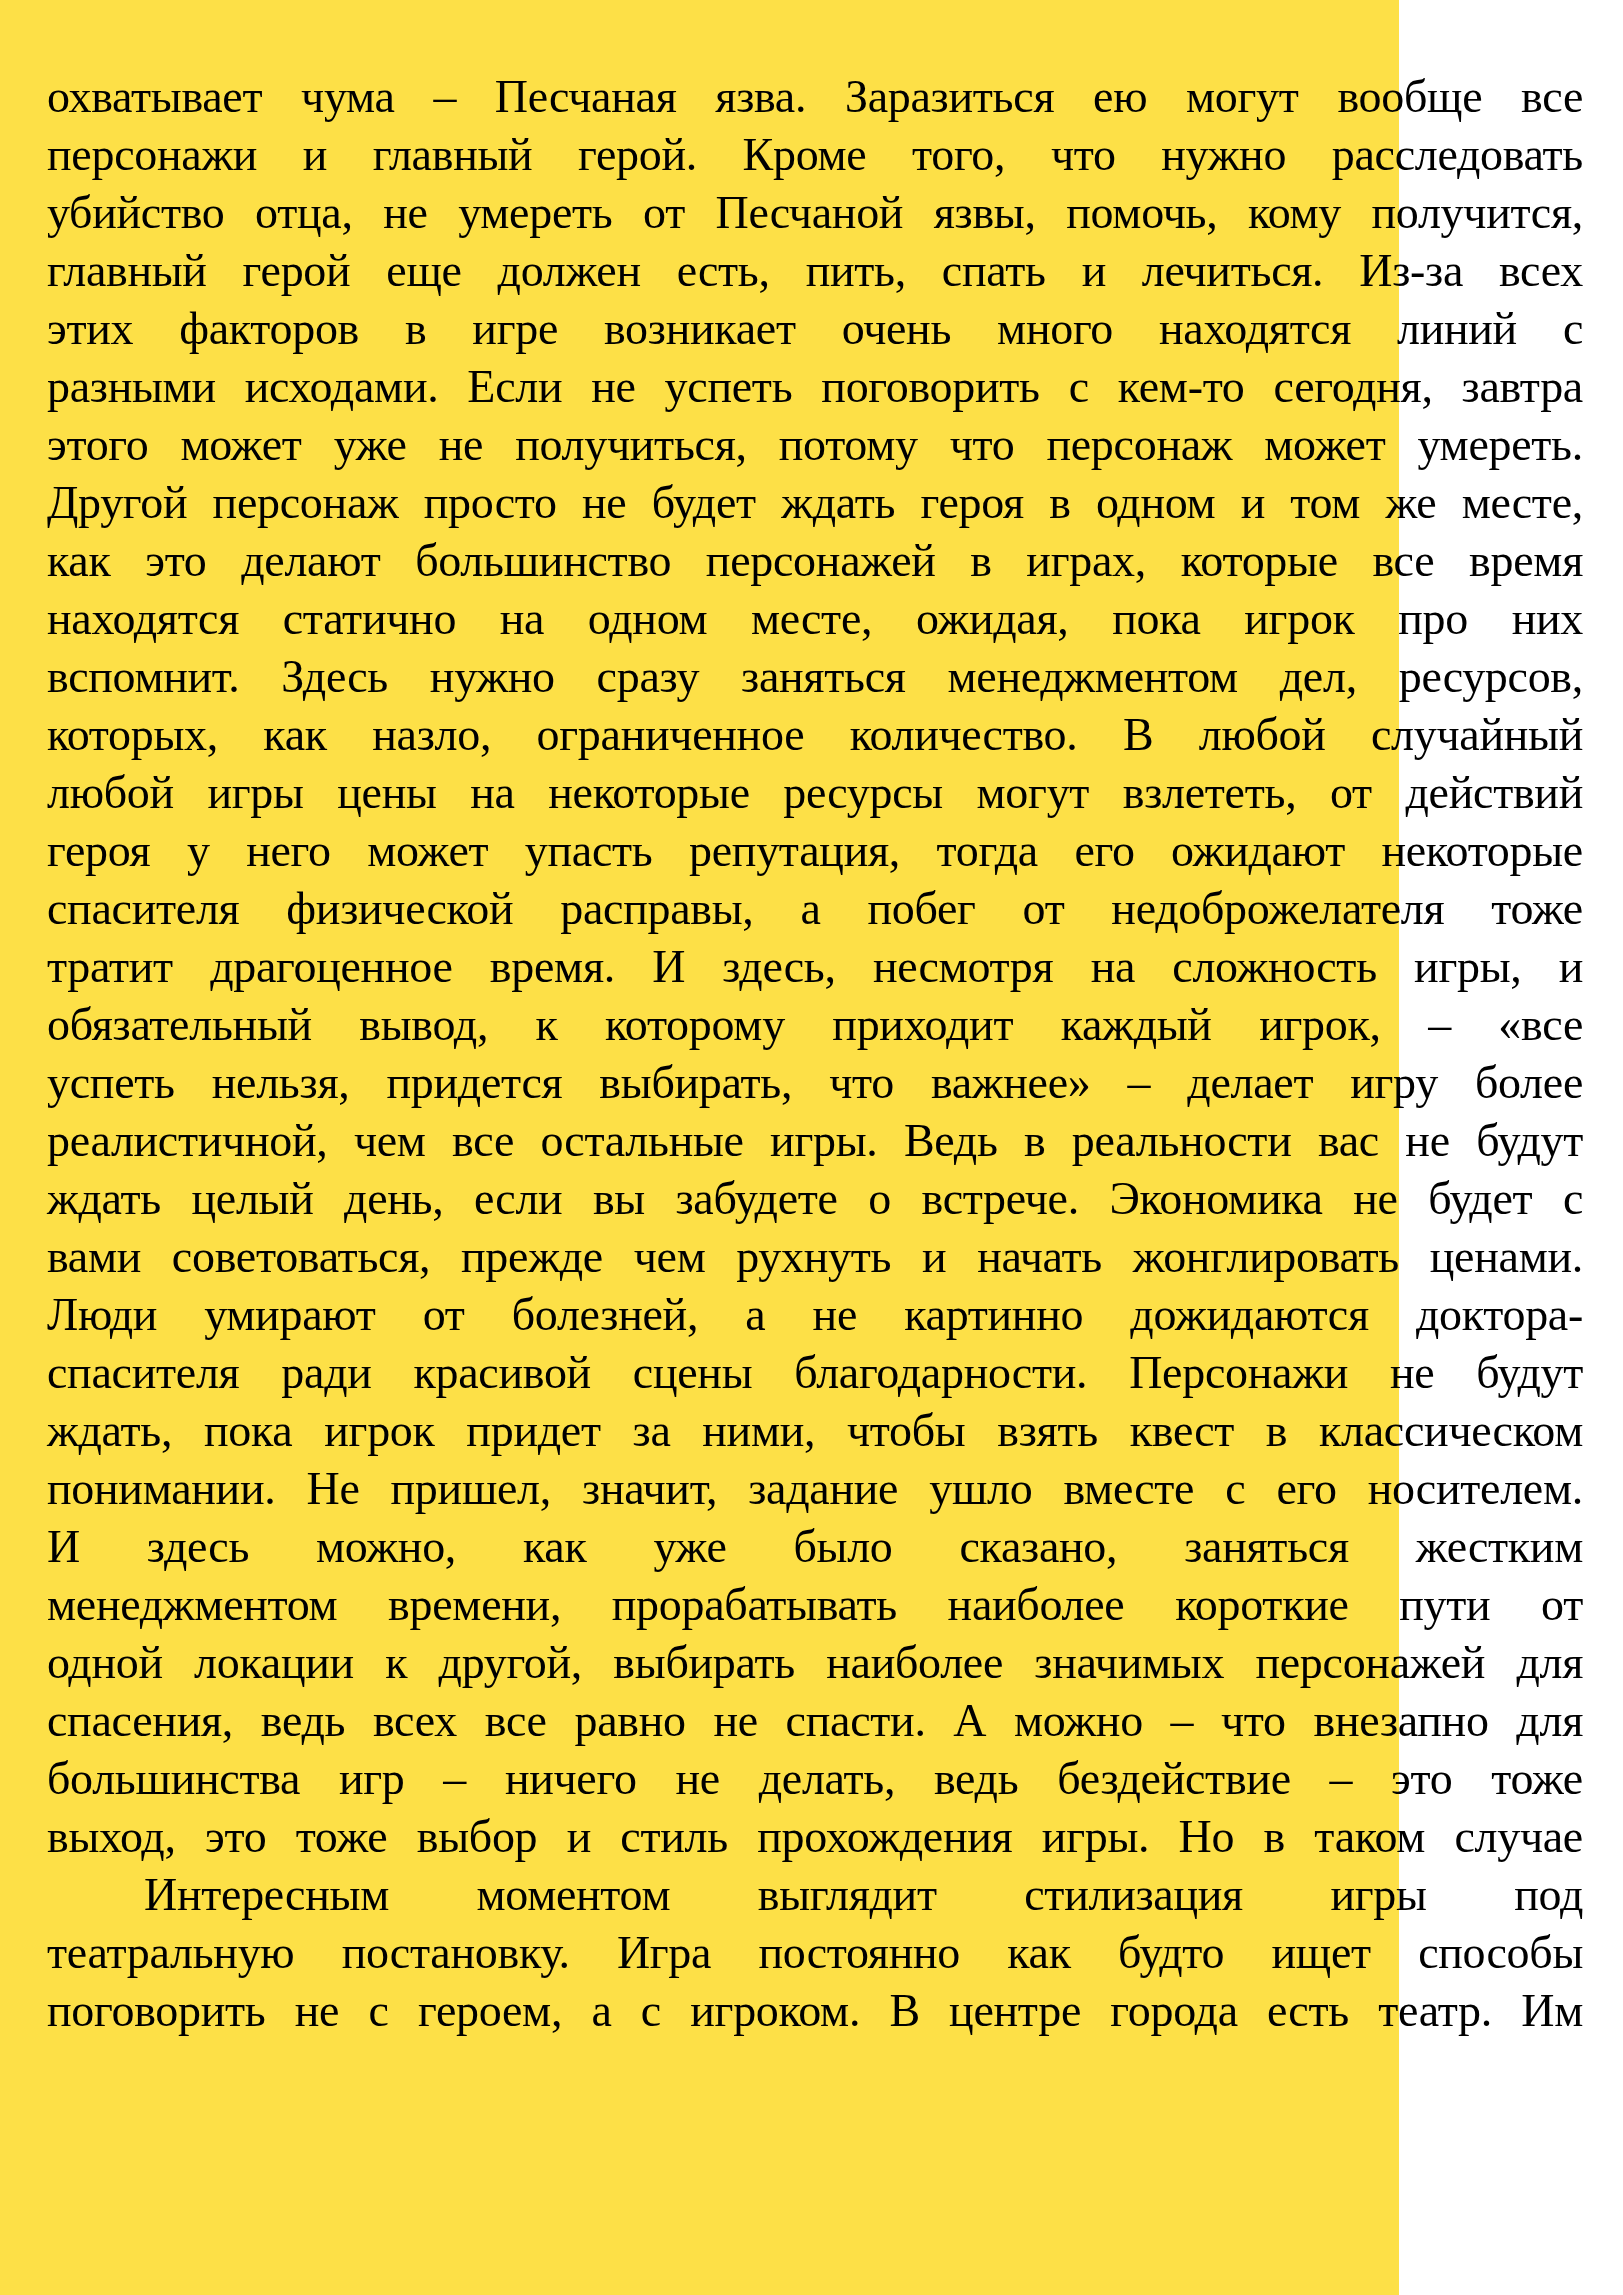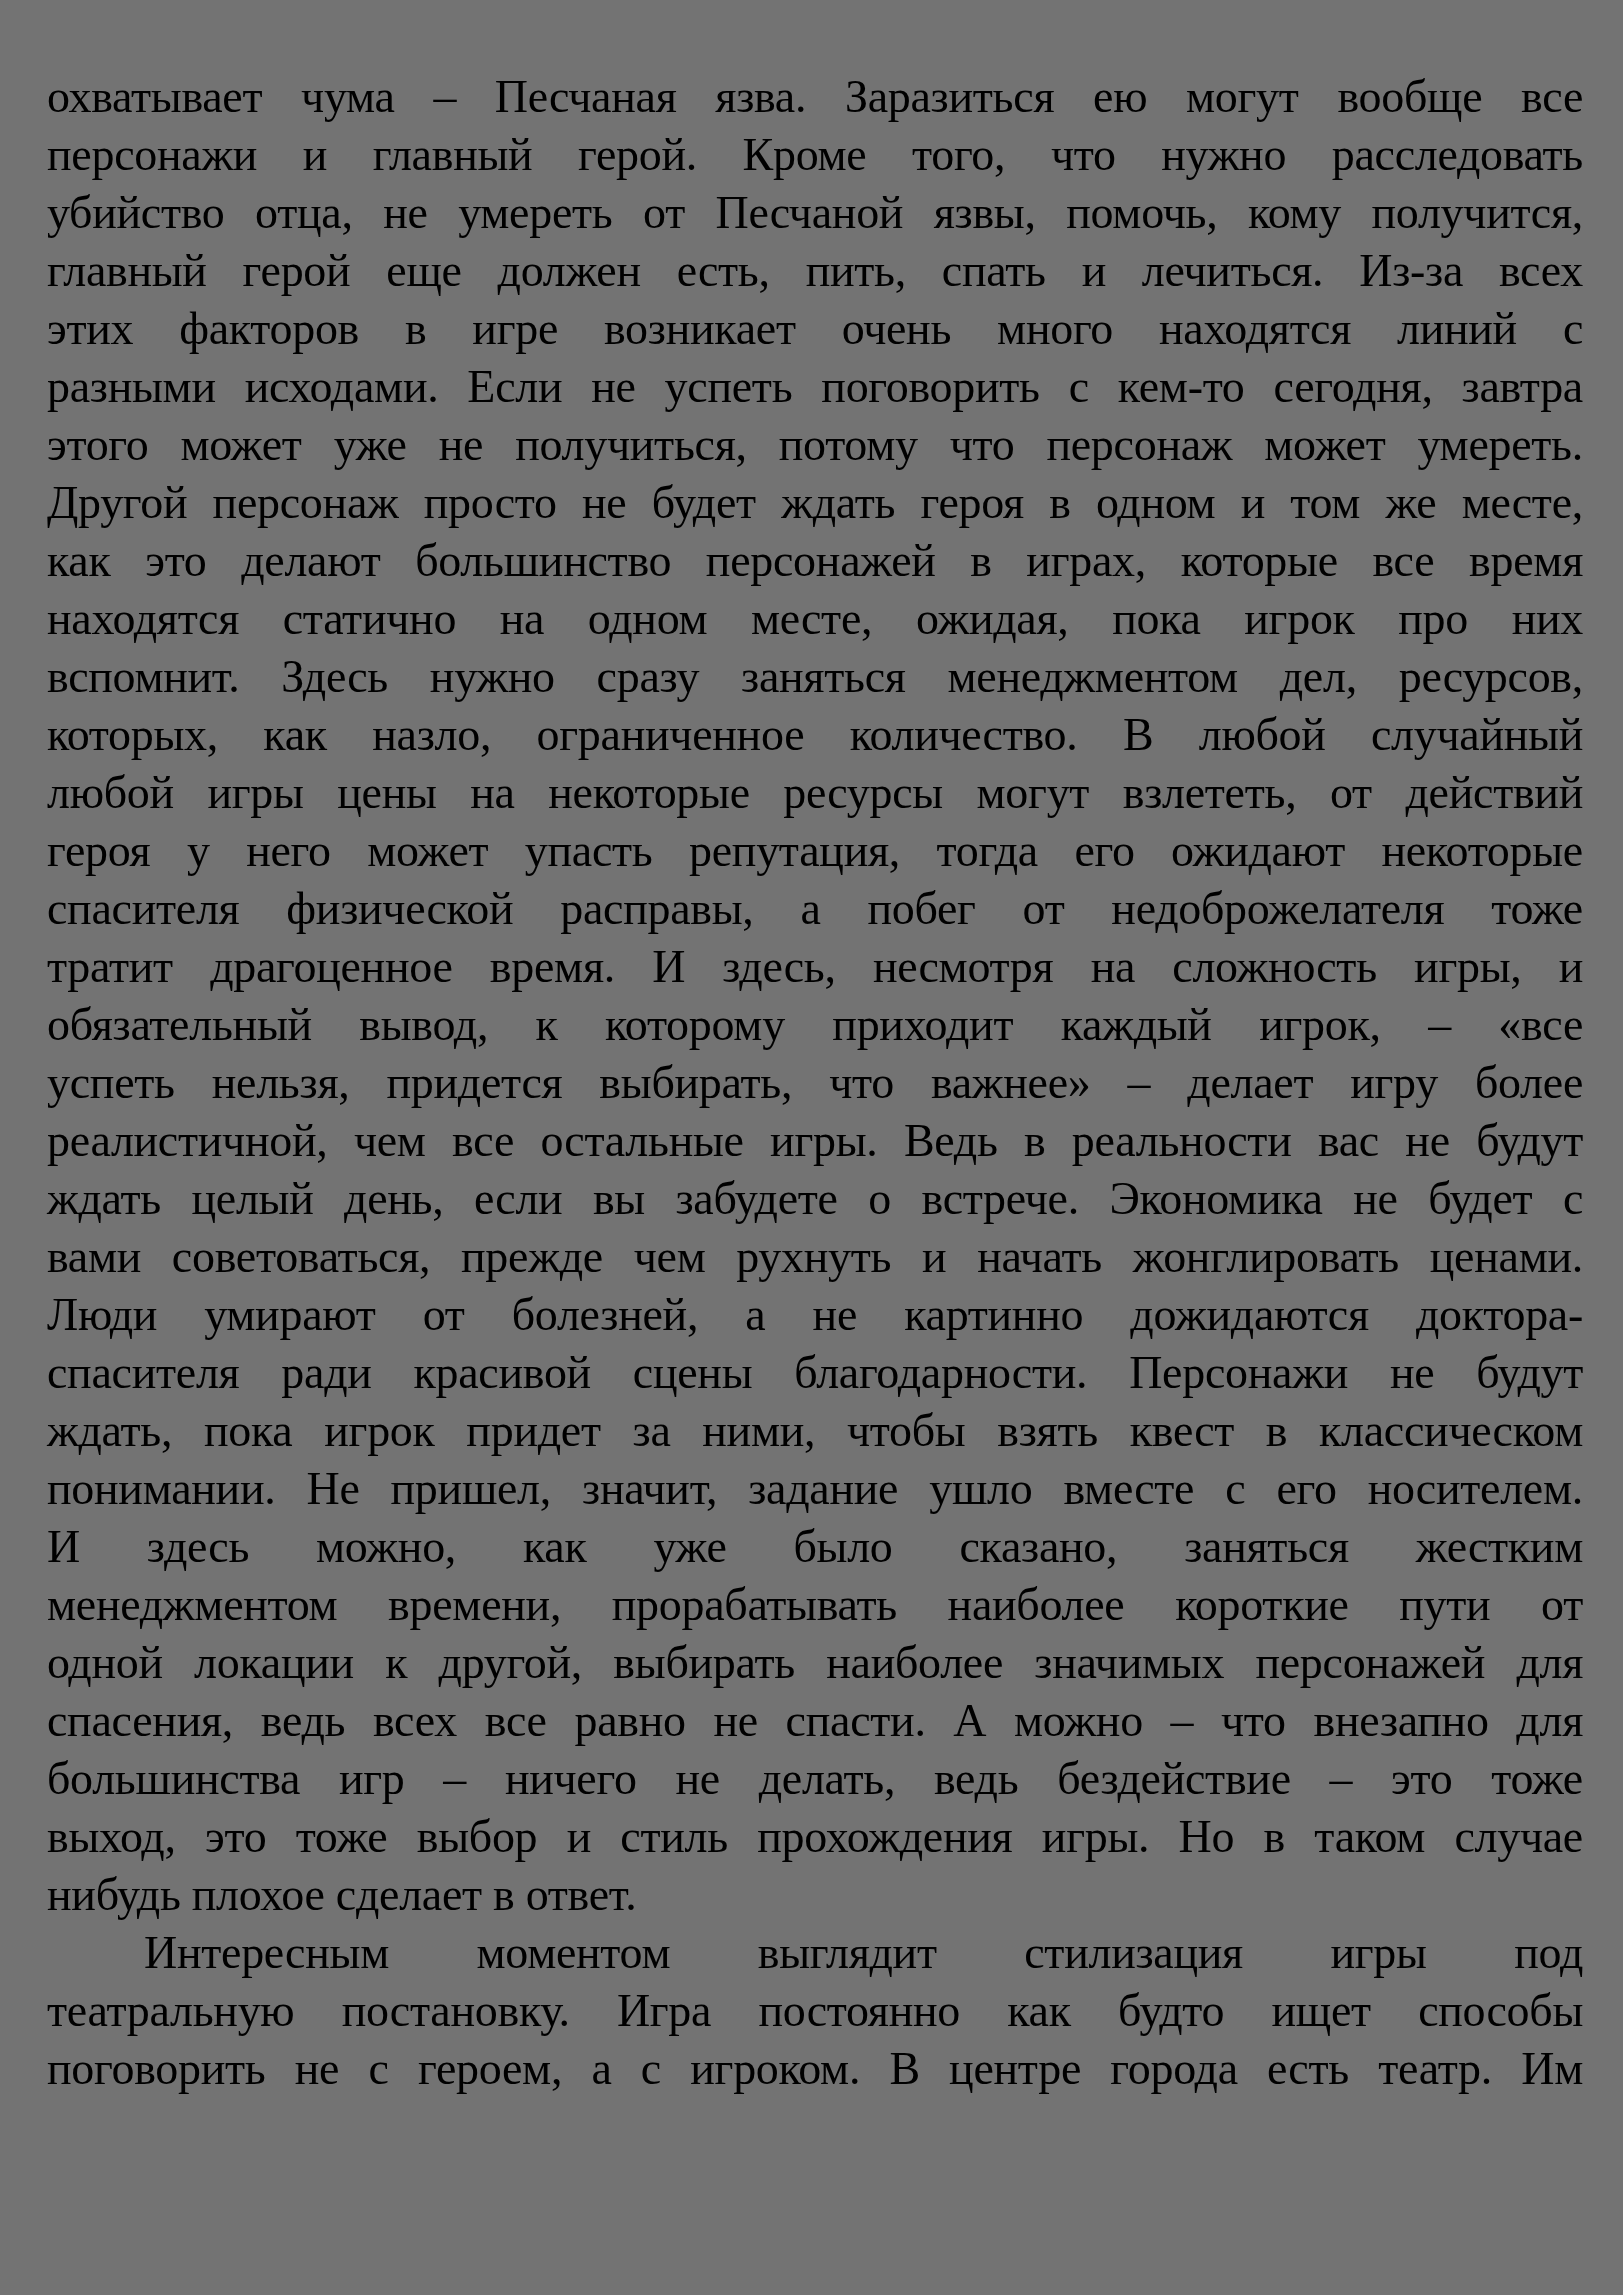--- a/index.html
+++ b/index.html
@@ -10,23 +10,23 @@
     width: 1623px;
     height: 2295px;
     background: #ffffff;
     overflow: hidden;
     position: relative;
   }
   .page {
     position: absolute;
     left: 0;
     top: 0;
-    width: 1623px;
+    width: 1399px;
     height: 2295px;
-    background: #737373;
+    background: #fde047;
   }
   .text-block {
     position: absolute;
     left: 47px;
     top: 68px;
     width: 1536px;
     font-family: "Liberation Serif", "DejaVu Serif", serif;
     font-size: 46px;
     line-height: 58px;
     letter-spacing: -0.3px;
@@ -73,19 +73,18 @@
       <div class="line">Люди умирают от болезней, а не картинно дожидаются доктора-</div>
       <div class="line">спасителя ради красивой сцены благодарности. Персонажи не будут</div>
       <div class="line">ждать, пока игрок придет за ними, чтобы взять квест в классическом</div>
       <div class="line">понимании. Не пришел, значит, задание ушло вместе с его носителем.</div>
       <div class="line">И здесь можно, как уже было сказано, заняться жестким</div>
       <div class="line">менеджментом времени, прорабатывать наиболее короткие пути от</div>
       <div class="line">одной локации к другой, выбирать наиболее значимых персонажей для</div>
       <div class="line">спасения, ведь всех все равно не спасти. А можно – что внезапно для</div>
       <div class="line">большинства игр – ничего не делать, ведь бездействие – это тоже</div>
       <div class="line">выход, это тоже выбор и стиль прохождения игры. Но в таком случае</div>
-      <div class="line flush">нибудь плохое сделает в ответ.</div>
       <div class="line indent">Интересным моментом выглядит стилизация игры под</div>
       <div class="line">театральную постановку. Игра постоянно как будто ищет способы</div>
       <div class="line">поговорить не с героем, а с игроком. В центре города есть театр. Им</div>
     </div>
 </div>
 
 
 </body></html>

